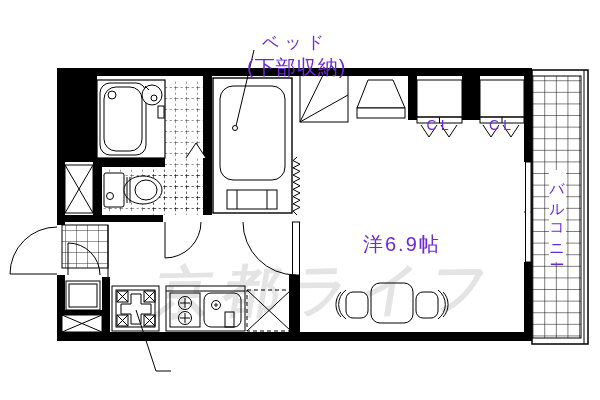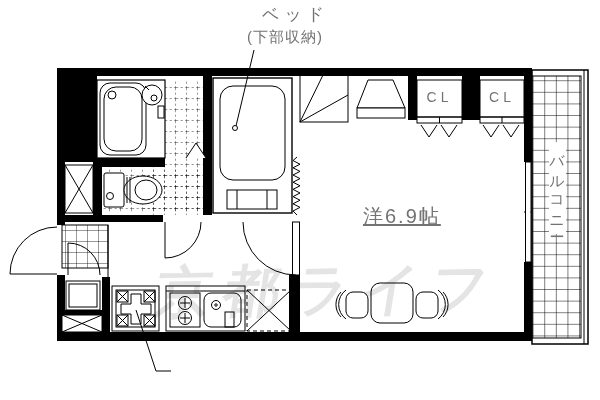--- a/index.html
+++ b/index.html
@@ -1,24 +1,24 @@
 <!DOCTYPE html>
 <html><head>
 <meta charset="utf-8">
 <style>
   html,body{margin:0;padding:0;background:#fff;}
   #stage{
     position:relative;width:600px;height:400px;background:#ffffff;overflow:hidden;
     font-family:"Liberation Sans","DejaVu Sans",sans-serif;color:#000;
   }
   #plan-svg{position:absolute;left:0;top:0;z-index:2;}
-  .lbl{position:absolute;z-index:4;line-height:1;white-space:nowrap;color:#737373;}
+  .lbl{position:absolute;z-index:4;line-height:1;white-space:nowrap;color:#6d28d9;margin-top:28px;}
   .lbl-bed{left:262px;top:6px;font-size:17px;letter-spacing:5px;}
-  .lbl-bedsub{left:247px;top:29px;font-size:15px;letter-spacing:1px;}
-  .lbl-room{left:363px;top:206px;font-size:20px;letter-spacing:2px;text-decoration:underline;}
+  .lbl-bedsub{left:247px;top:29px;font-size:20px;letter-spacing:1px;}
+  .lbl-room{left:363px;top:206px;font-size:20px;letter-spacing:2px;}
   .lbl-kitchen{left:172px;top:253px;font-size:20px;letter-spacing:5px;}
   .lbl-cl1{left:417px;top:90px;width:45px;text-align:center;font-size:14px;letter-spacing:4px;}
   .lbl-cl2{left:480px;top:90px;width:44px;text-align:center;font-size:14px;letter-spacing:4px;}
   .lbl-balcony{
     left:549px;top:142px;font-size:15px;letter-spacing:4px;
     writing-mode:vertical-rl;text-orientation:upright;background:#fff;padding:2px 1px;
   }
   .lbl-washer{left:172px;top:361px;font-size:19px;letter-spacing:8px;}
   .watermark{
     position:absolute;left:156px;top:262px;z-index:3;

